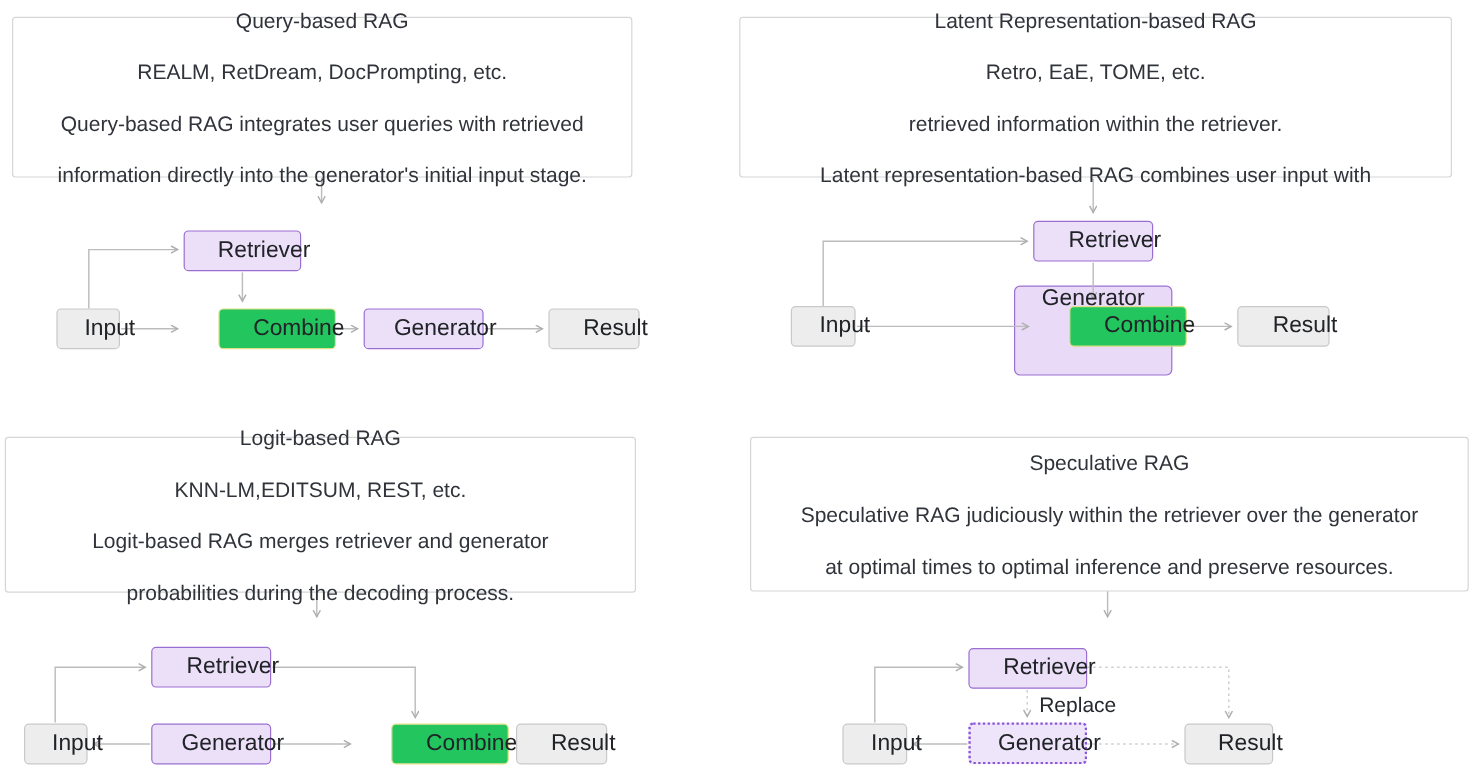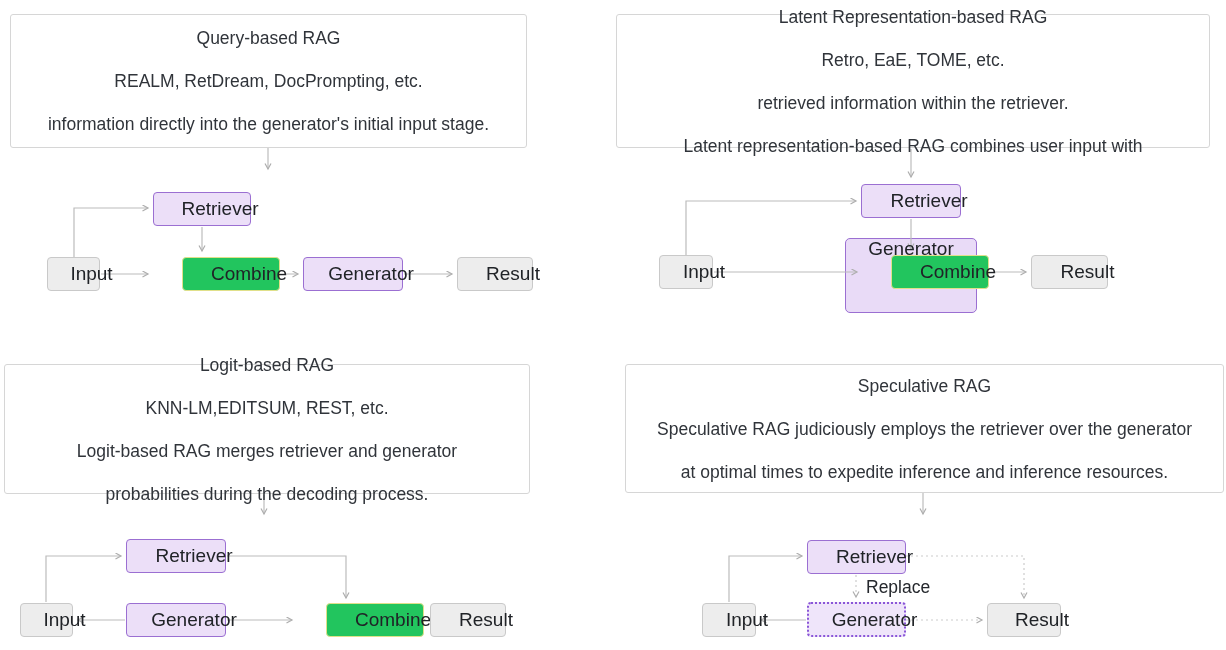--- a/index.html
+++ b/index.html
@@ -76,20 +76,21 @@
     <path class="d" d="M856,575 V597" marker-end="url(#ah)"></path>
     <path class="d" d="M906,556 H1024 V598" marker-end="url(#ah)"></path>
     <path class="d" d="M906,620 H982" marker-end="url(#ah)"></path>
     <path class="s" d="M806,620 H761" marker-end="url(#ah)"></path>
   </svg>
 
   <div>
     <div class="tbox" style="left:10px;top:14px;width:515px;height:132px">
       <div>Query-based RAG</div>
       <div>REALM, RetDream, DocPrompting, etc.</div>
+      <div>Query-based RAG integrates user queries with retrieved</div>
       <div>information directly into the generator's initial input stage.</div>
     </div>
     <div class="node purple" style="left:153px;top:192px;width:98px;height:34px">Retriever</div>
     <div class="node gray" style="left:47px;top:257px;width:53px;height:34px">Input</div>
     <div class="node yellow" style="left:153px;top:257px;width:98px;height:34px">Combine</div>
     <div class="node purple" style="left:303px;top:257px;width:100px;height:34px">Generator</div>
     <div class="node gray" style="left:457px;top:257px;width:76px;height:34px">Result</div>
   </div>
 
   <div>
@@ -117,22 +118,22 @@
     <div class="node purple" style="left:126px;top:539px;width:100px;height:34px">Retriever</div>
     <div class="node gray" style="left:20px;top:603px;width:53px;height:34px">Input</div>
     <div class="node purple" style="left:126px;top:603px;width:100px;height:34px">Generator</div>
     <div class="node yellow" style="left:297px;top:603px;width:98px;height:34px">Combine</div>
     <div class="node gray" style="left:430px;top:603px;width:76px;height:34px">Result</div>
   </div>
 
   <div>
     <div class="tbox" style="left:625px;top:364px;width:597px;height:127px">
       <div>Speculative RAG</div>
-      <div>Speculative RAG judiciously employs the retriever over the generator</div>
-      <div>at optimal times to expedite inference and inference resources.</div>
+      <div>Speculative RAG judiciously within the retriever over the generator</div>
+      <div>at optimal times to optimal inference and preserve resources.</div>
     </div>
     <div class="node purple" style="left:807px;top:540px;width:99px;height:34px">Retriever</div>
     <div class="edge-label" style="left:866px;top:577px">Replace</div>
     <div class="node gray" style="left:702px;top:603px;width:54px;height:34px">Input</div>
     <div class="node dashedpurple" style="left:807px;top:602px;width:99px;height:35px">Generator</div>
     <div class="node gray" style="left:987px;top:603px;width:74px;height:34px">Result</div>
   </div>
 
 </div>
 

